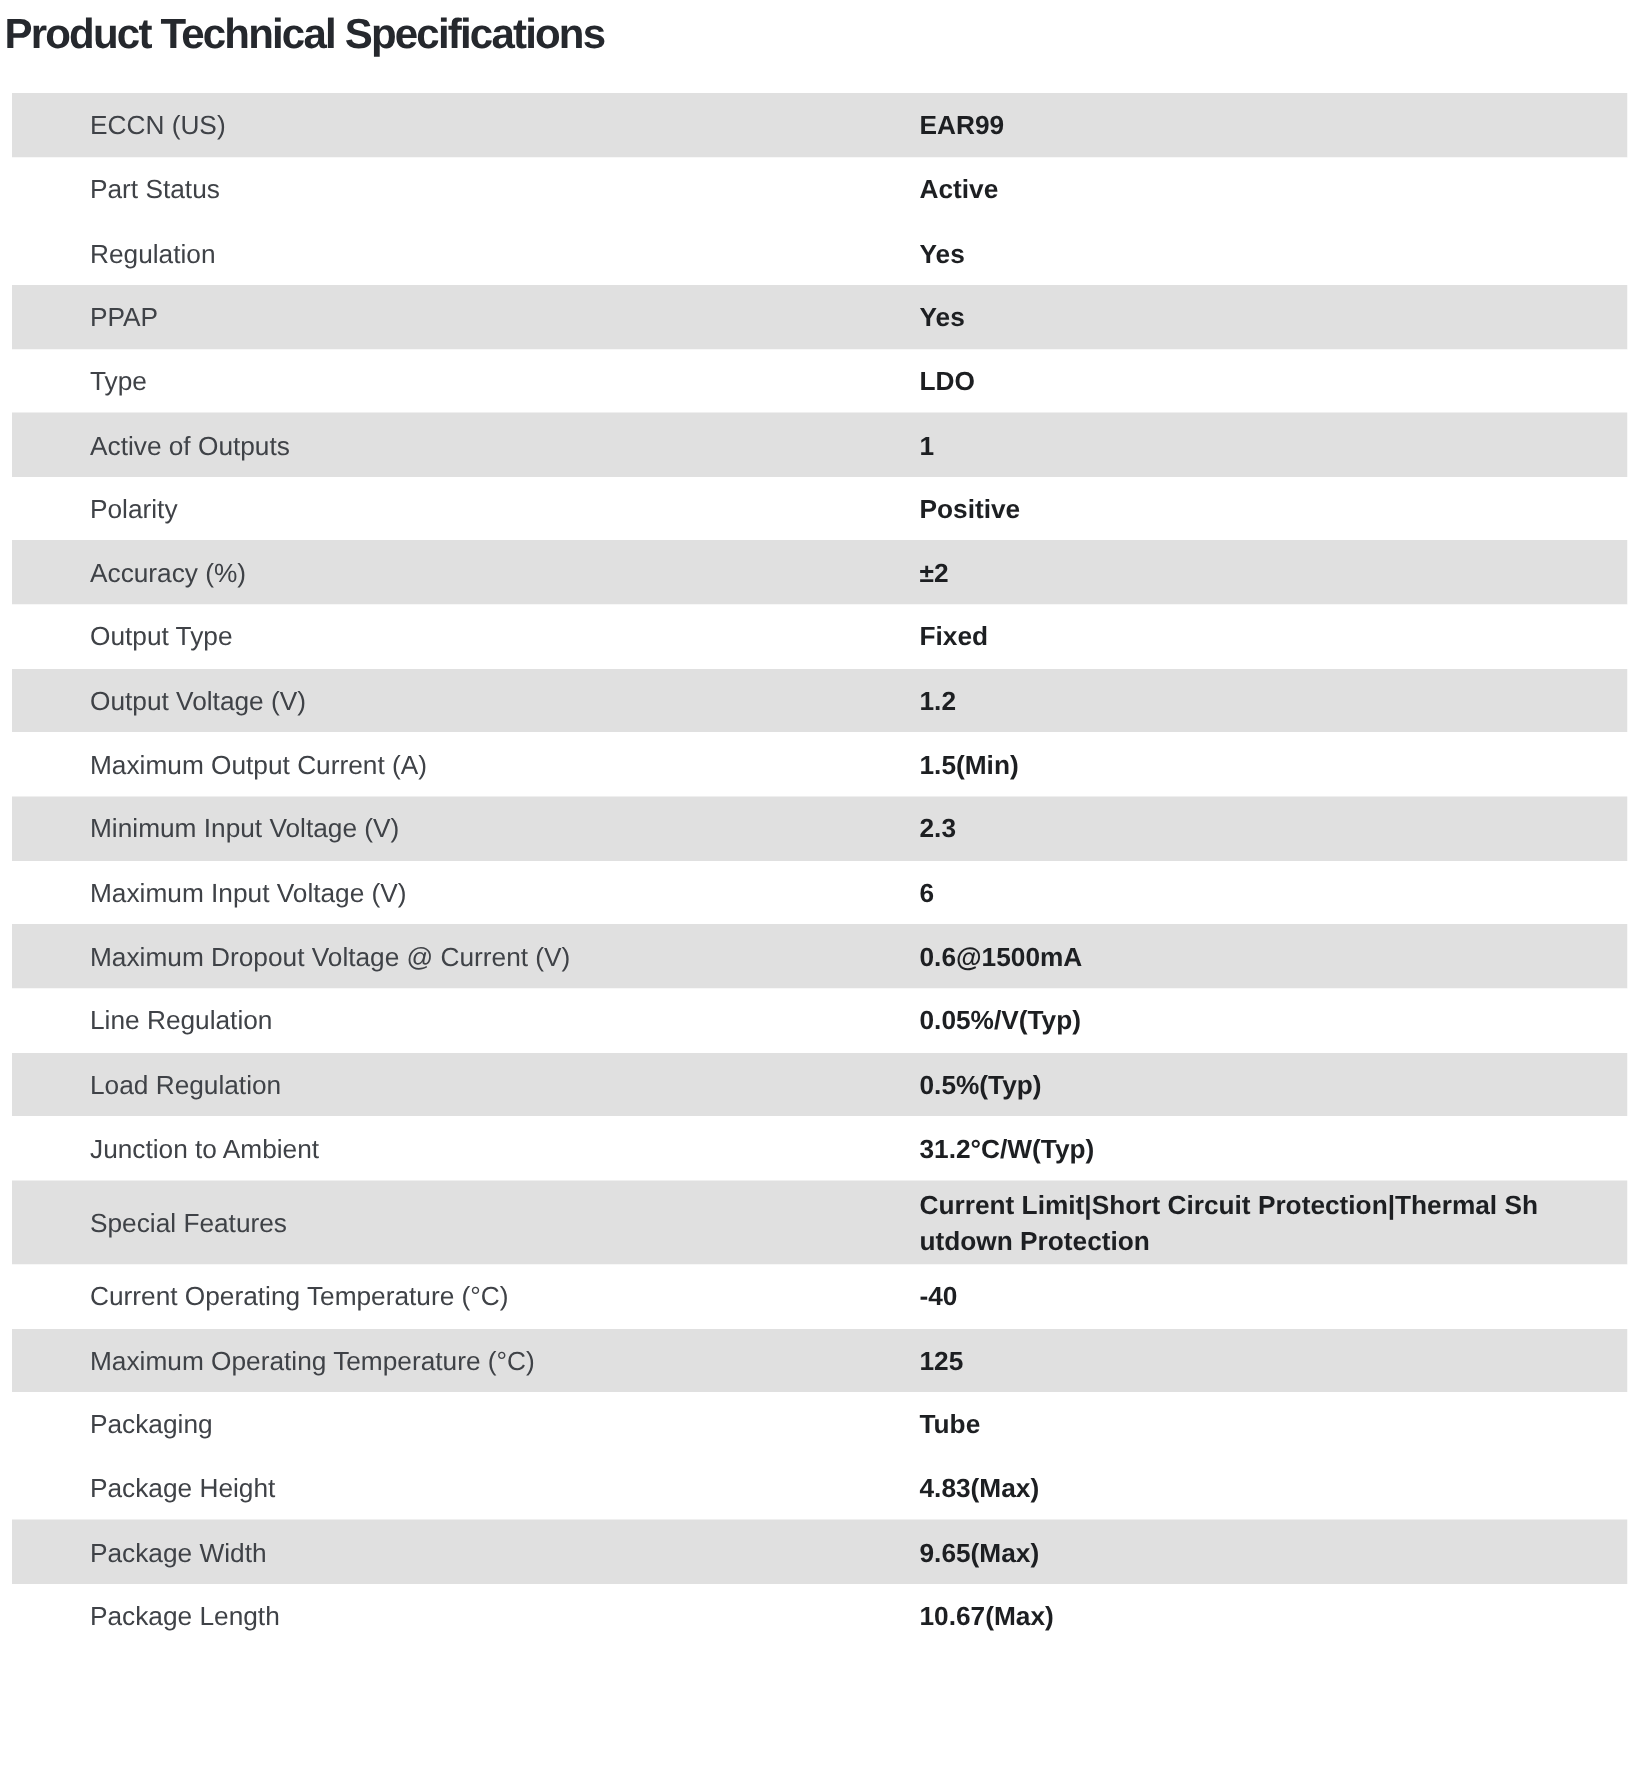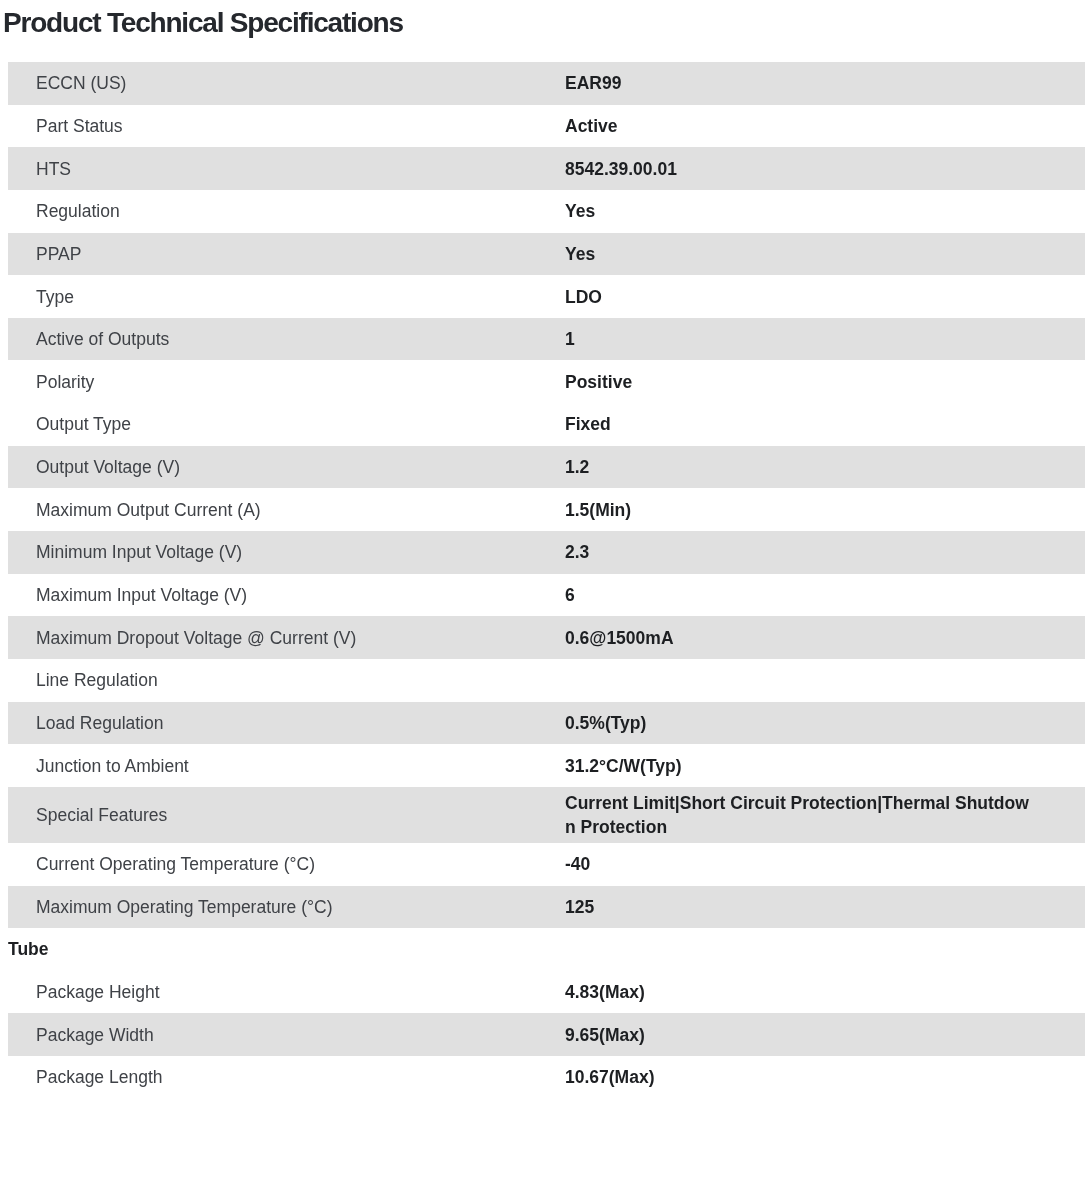--- a/index.html
+++ b/index.html
@@ -32,20 +32,21 @@
     padding: 4px 0;
     font-size: 17.5px;
     line-height: 24px;
     background: var(--row-bg, #ffffff);
   }
   .spec-row.alt {
     background: var(--row-alt-bg, #e0e0e0);
   }
   .cell {
     box-sizing: border-box;
+    margin-left: 24px;
   }
   .cell.label {
     width: 557px;
     flex-shrink: 0;
     padding-left: 28px;
     color: var(--label-color, #3f4247);
     font-weight: 400;
   }
   .cell.value {
     flex: 1;
@@ -64,24 +65,20 @@
   <div class="spec-row alt">
     <div class="cell label">ECCN (US)</div>
     <div class="cell value">EAR99</div>
   </div>
 
   <div class="spec-row">
     <div class="cell label">Part Status</div>
     <div class="cell value">Active</div>
   </div>
 
-  <div class="spec-row alt">
-    <div class="cell label">HTS</div>
-    <div class="cell value">8542.39.00.01</div>
-  </div>
 
   <div class="spec-row">
     <div class="cell label">Regulation</div>
     <div class="cell value">Yes</div>
   </div>
 
   <div class="spec-row alt">
     <div class="cell label">PPAP</div>
     <div class="cell value">Yes</div>
   </div>
@@ -94,20 +91,24 @@
   <div class="spec-row alt">
     <div class="cell label">Active of Outputs</div>
     <div class="cell value">1</div>
   </div>
 
   <div class="spec-row">
     <div class="cell label">Polarity</div>
     <div class="cell value">Positive</div>
   </div>
 
+  <div class="spec-row alt">
+    <div class="cell label">Accuracy (%)</div>
+    <div class="cell value">±2</div>
+  </div>
 
   <div class="spec-row">
     <div class="cell label">Output Type</div>
     <div class="cell value">Fixed</div>
   </div>
 
   <div class="spec-row alt">
     <div class="cell label">Output Voltage (V)</div>
     <div class="cell value">1.2</div>
   </div>
@@ -127,20 +128,21 @@
     <div class="cell value">6</div>
   </div>
 
   <div class="spec-row alt">
     <div class="cell label">Maximum Dropout Voltage @ Current (V)</div>
     <div class="cell value">0.6@1500mA</div>
   </div>
 
   <div class="spec-row">
     <div class="cell label">Line Regulation</div>
+    <div class="cell value">0.05%/V(Typ)</div>
   </div>
 
   <div class="spec-row alt">
     <div class="cell label">Load Regulation</div>
     <div class="cell value">0.5%(Typ)</div>
   </div>
 
   <div class="spec-row">
     <div class="cell label">Junction to Ambient</div>
     <div class="cell value">31.2°C/W(Typ)</div>
@@ -155,20 +157,21 @@
     <div class="cell label">Current Operating Temperature (°C)</div>
     <div class="cell value">-40</div>
   </div>
 
   <div class="spec-row alt">
     <div class="cell label">Maximum Operating Temperature (°C)</div>
     <div class="cell value">125</div>
   </div>
 
   <div class="spec-row">
+    <div class="cell label">Packaging</div>
     <div class="cell value">Tube</div>
   </div>
 
 
   <div class="spec-row">
     <div class="cell label">Package Height</div>
     <div class="cell value">4.83(Max)</div>
   </div>
 
   <div class="spec-row alt">

